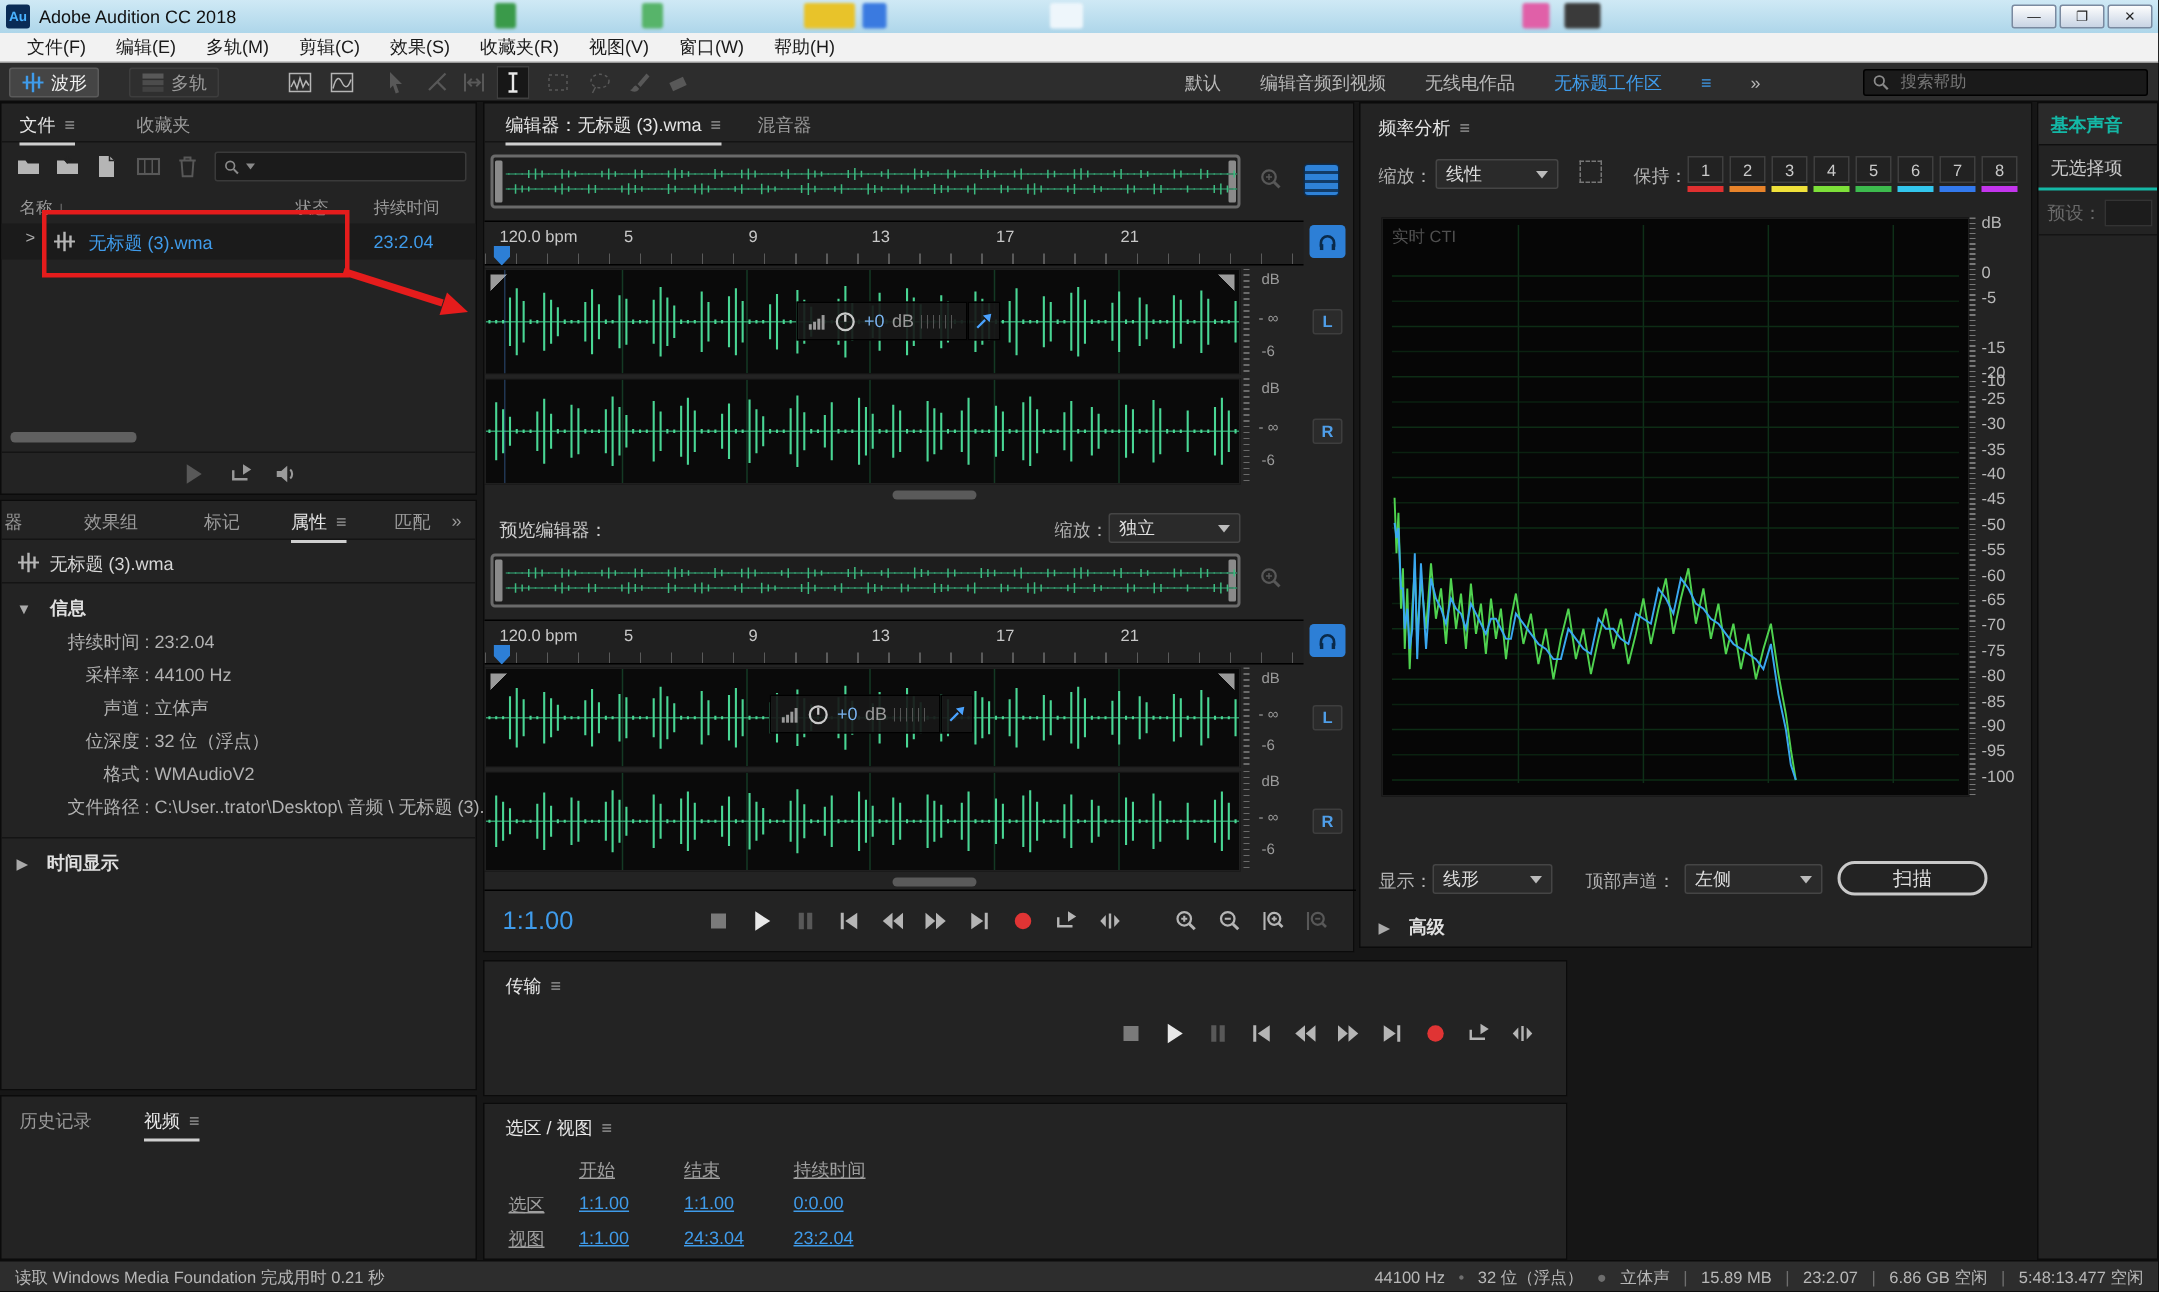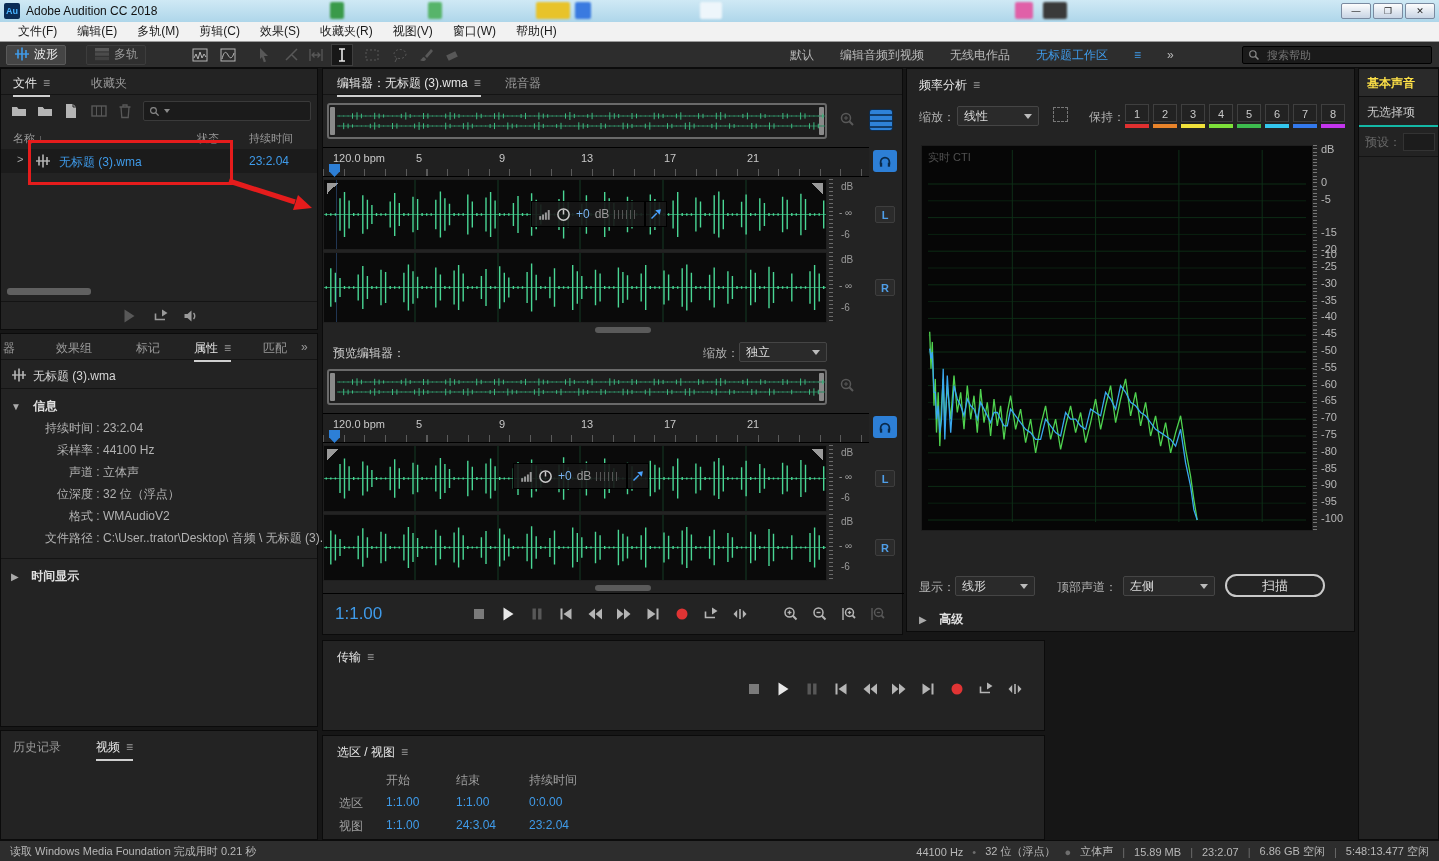--- a/index.html
+++ b/index.html
@@ -25,21 +25,21 @@
   #aulogo{left:4px;top:3px;width:16px;height:16px;background:#0a2c56;color:#4ab3ff;font-size:9px;font-weight:bold;
           text-align:center;line-height:16px;border-radius:2px;}
   #apptitle{left:26px;top:4px;font-size:12px;color:#111;}
   .winbtn{width:30px;height:16px;background:linear-gradient(#fdfdfd,#c8d4e4);border:1px solid #7a8aa0;border-radius:2px;
           font-size:9px;color:#222;text-align:center;line-height:14px;box-sizing:border-box;}
   
   #menubar{left:0;top:22px;width:1439px;height:20px;background:#f2f2f2;display:flex;align-items:center;padding-left:8px;box-sizing:border-box;border-bottom:1px solid #9a9a9a;}
   .menu-item{font-size:12px;color:#1a1a1a;padding:0 10px;}
   
   #toolbar{left:0;top:42px;width:1439px;height:26px;background:#2d2d2d;border-bottom:1px solid #0c0c0c;box-sizing:border-box;}
-  .viewbtn{position:absolute;top:3px;height:20px;display:flex;gap:4px;padding:0 7px;border-radius:2px;
+  .viewbtn{position:absolute;top:3px;height:20px;display:flex;align-items:center;gap:4px;padding:0 7px;border-radius:2px;
            font-size:12px;box-sizing:border-box;}
   #btn-wave{left:6px;background:#454545;border:1px solid #5a5a5a;color:#f0f0f0;}
   #btn-multi{left:86px;background:#2f2f2f;border:1px solid #3d3d3d;color:#9a9a9a;}
   .toolic{position:absolute;top:5px;}
   #ibeam-box{position:absolute;left:331px;top:2px;width:22px;height:22px;background:#171717;border:1px solid #3f3f3f;box-sizing:border-box;}
   #ws-area{position:absolute;left:790px;top:0;height:26px;display:flex;align-items:center;gap:26px;}
   .ws{font-size:12px;color:#b9b9b9;}
   .ws.active{color:#3f9bea;}
   #searchbox{position:absolute;left:1242px;top:4px;width:190px;height:18px;background:#1a1a1a;border:1px solid #000;
              border-radius:2px;display:flex;align-items:center;padding:0 5px;gap:5px;box-sizing:border-box;}
@@ -85,21 +85,21 @@
   .hpbtn .ic{color:#0a2a4a;width:14px;height:14px;}
   
   .hold{width:24px;text-align:center;}
   .hold .hn{display:block;width:24px;height:18px;background:#222;border:1px solid #3f3f3f;color:#c9c9c9;font-size:11px;
             line-height:18px;box-sizing:border-box;}
   .hold .hb{display:block;width:24px;height:4px;margin-top:2px;}
   .dbl{position:absolute;left:8px;font-size:11px;color:#b8b8b8;}
   .hzl{position:absolute;top:4px;font-size:11px;color:#b8b8b8;}
   .pill{position:absolute;border:2px solid #c9c9c9;border-radius:12px;color:#ddd;font-size:13px;text-align:center;box-sizing:border-box;}
   
-  .seltxt{font-size:12px;position:absolute;white-space:nowrap;}
+  .seltxt{font-size:12px;position:absolute;white-space:nowrap;text-decoration:underline;}
   .prop-row{position:absolute;left:0;width:100%;font-size:12px;color:#b2b2b2;white-space:nowrap;}
   .prop-row .pl{display:inline-block;width:92px;text-align:right;}
   
   #statusbar{left:0;top:840px;width:1439px;height:21px;background:#2d2d2d;border-top:1px solid #0c0c0c;box-sizing:border-box;}
   .ssep{color:#6e6e6e;}
   #status-right{position:absolute;right:10px;top:3px;display:flex;gap:9px;font-size:11px;color:#b8b8b8;align-items:center;}
 </style>
 </head>
 <body>
 
@@ -789,21 +789,21 @@
     </div>
     <div class="pill" style="left:318px;top:505px;width:100px;height:23px;line-height:19px;">扫描</div>
     <div class="abs" style="left:12px;top:540px;">
       <span style="color:#aaa;font-size:10px;">▶</span>
       <span style="color:#e0e0e0;font-size:12px;font-weight:bold;margin-left:8px;">高级</span>
     </div>
   </div>
 
   <div class="panel" style="left:1358px;top:68px;width:81px;height:772px;">
     <div class="abs" style="left:0;top:0;width:100%;height:28px;background:#2a2a2a;border-bottom:1px solid #0f0f0f;box-sizing:border-box;">
-      <span class="abs" style="left:8px;top:6px;font-size:12px;font-weight:bold;color:#fde047;">基本声音</span>
+      <span class="abs" style="left:8px;top:6px;font-size:12px;font-weight:bold;color:#14b8a6;">基本声音</span>
     </div>
     <div class="abs" style="left:0;top:28px;width:100%;height:30px;border-bottom:2px solid #14b8a6;box-sizing:border-box;">
       <span class="abs" style="left:8px;top:7px;font-size:12px;color:#c9c9c9;">无选择项</span>
     </div>
     <div class="abs" style="left:0;top:58px;width:100%;height:30px;border-bottom:1px solid #141414;box-sizing:border-box;">
       <span class="abs dim" style="left:6px;top:7px;font-size:12px;">预设：</span>
       <span class="abs" style="left:44px;top:6px;width:30px;height:16px;background:#1c1c1c;border:1px solid #333;"></span>
     </div>
   </div>
 

